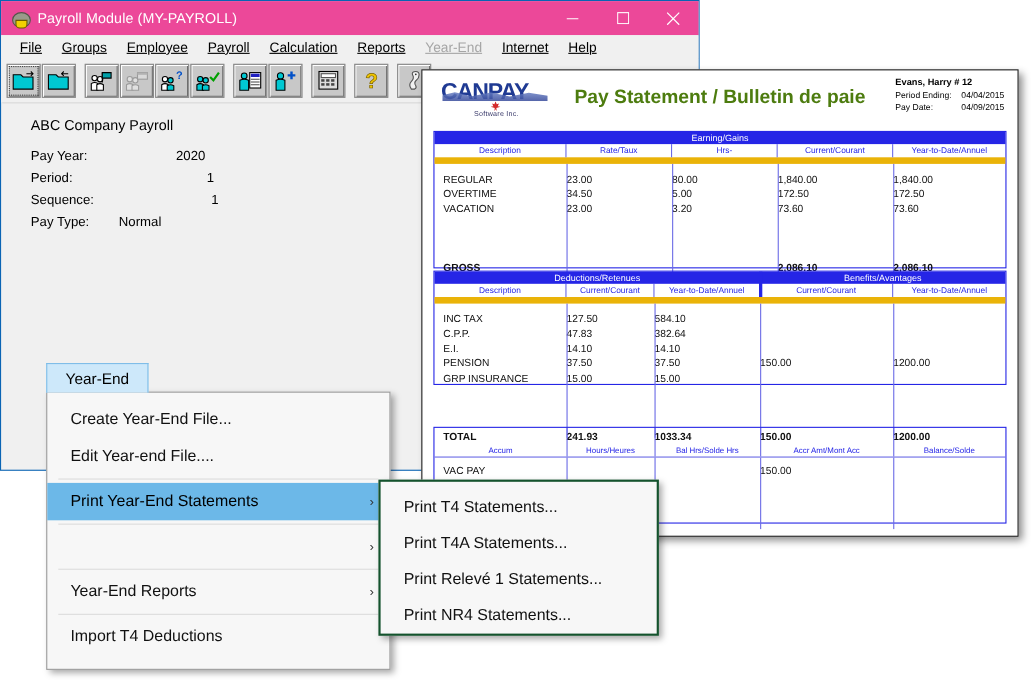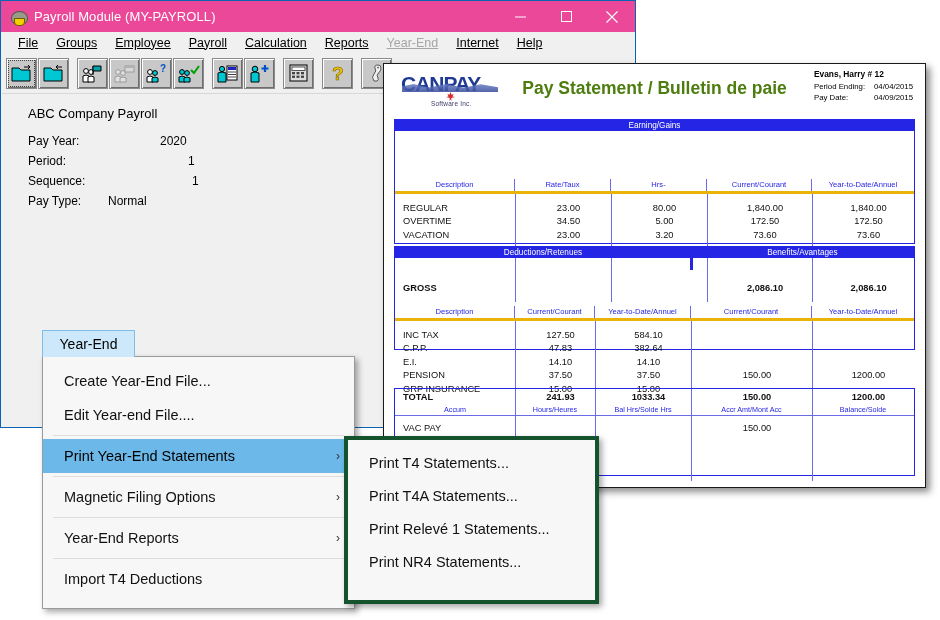--- a/index.html
+++ b/index.html
@@ -145,33 +145,33 @@
   .band{
     background:#2525e6;color:#ffffff;text-align:center;
     font-size:8.2px;line-height:11px;height:11px;
   }
   .tbl{
     position:absolute;left:10px;right:10px;
     border:1px solid #2525e6;
     box-sizing:border-box;
   }
   .colhdr{
-    display:flex;height:12px;border-bottom:3px solid #eab308;margin-top:48px;
+    display:flex;height:12px;border-bottom:6px solid #eab308;
   }
   .colhdr > div{
     color:#2525e6;font-size:7.6px;text-align:center;line-height:12px;
     border-right:1px solid #6b6be6;box-sizing:border-box;
   }
   .colhdr > div:last-child{border-right:none;}
   .body-rows{position:relative;}
   .vline{position:absolute;top:0;bottom:0;width:1px;background:#6b6be6;}
   .rowline{display:flex;height:13.5px;align-items:center;}
   .rowline > div{box-sizing:border-box;font-size:9.3px;color:#111;}
   .c-desc{padding-left:8px;text-align:left;}
-  .c-num{padding-right:9px;text-align:center;padding-left:20px;}
+  .c-num{padding-right:9px;text-align:left;}
   .bold{font-weight:bold;}
 
   
   #tbl-earn{top:55px;height:125px;}
   #tbl-earn .body-rows{height:101px;padding-top:7px;position:relative;}
 
   
   #tbl-ded{top:182px;height:104px;}
   .band-split{display:flex;height:11px;}
   .band-split > div{
@@ -215,23 +215,23 @@
   .mi{
     height:34px;display:flex;align-items:center;
     padding-left:21px;padding-right:14px;
     font-size:14.5px;color:#111;position:relative;
   }
   .mi.sel{background:#6cb8e8;color:#000;}
   .mi .arrow{margin-left:auto;font-size:12px;color:#333;}
   .mi-sep{height:1px;background:#dcdcdc;margin:3px 10px;}
 
   .submenu{
-    position:absolute;left:344px;top:436px;width:255px;height:168px;
+    position:absolute;left:344px;top:436px;width:255px;height:142px;
     background:#f7f7f7;
-    border:4px solid #14532d;
+    border:2px solid #14532d;
     box-sizing:border-box;
     box-shadow:3px 3px 6px rgba(0,0,0,0.35);
     z-index:35;
     padding-top:6px;
   }
   .smi{
     height:33px;display:flex;align-items:center;padding-left:21px;
     font-size:14.5px;color:#111;
   }
 </style>
@@ -581,21 +581,20 @@
     <div class="mi">
       <span>Edit Year-end File....</span>
     </div>
     <div class="mi-sep"></div>
     <div class="mi sel">
       <span>Print Year-End Statements</span>
       <span class="arrow">›</span>
     </div>
     <div class="mi-sep"></div>
     <div class="mi">
-      <span>Magnetic Filing Options</span>
       <span class="arrow">›</span>
     </div>
     <div class="mi-sep"></div>
     <div class="mi">
       <span>Year-End Reports</span>
       <span class="arrow">›</span>
     </div>
     <div class="mi-sep"></div>
     <div class="mi">
       <span>Import T4 Deductions</span>

